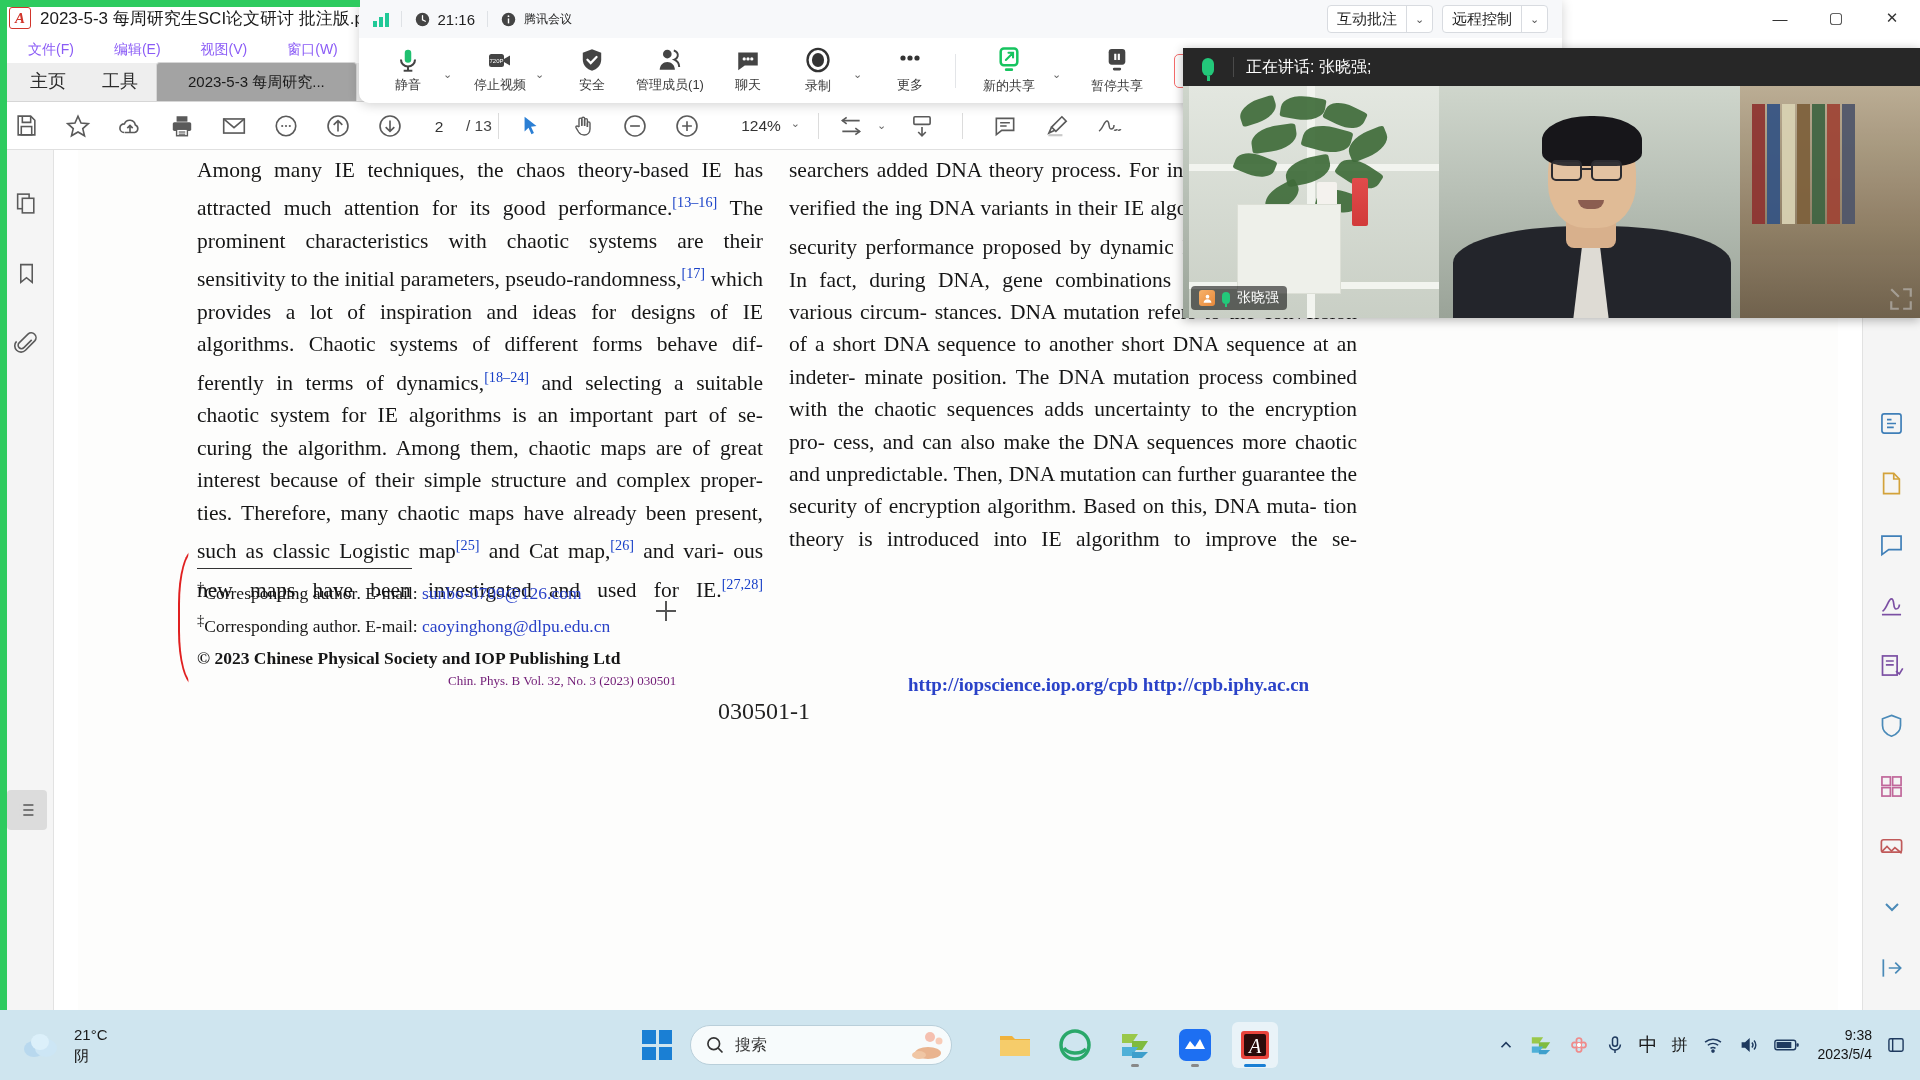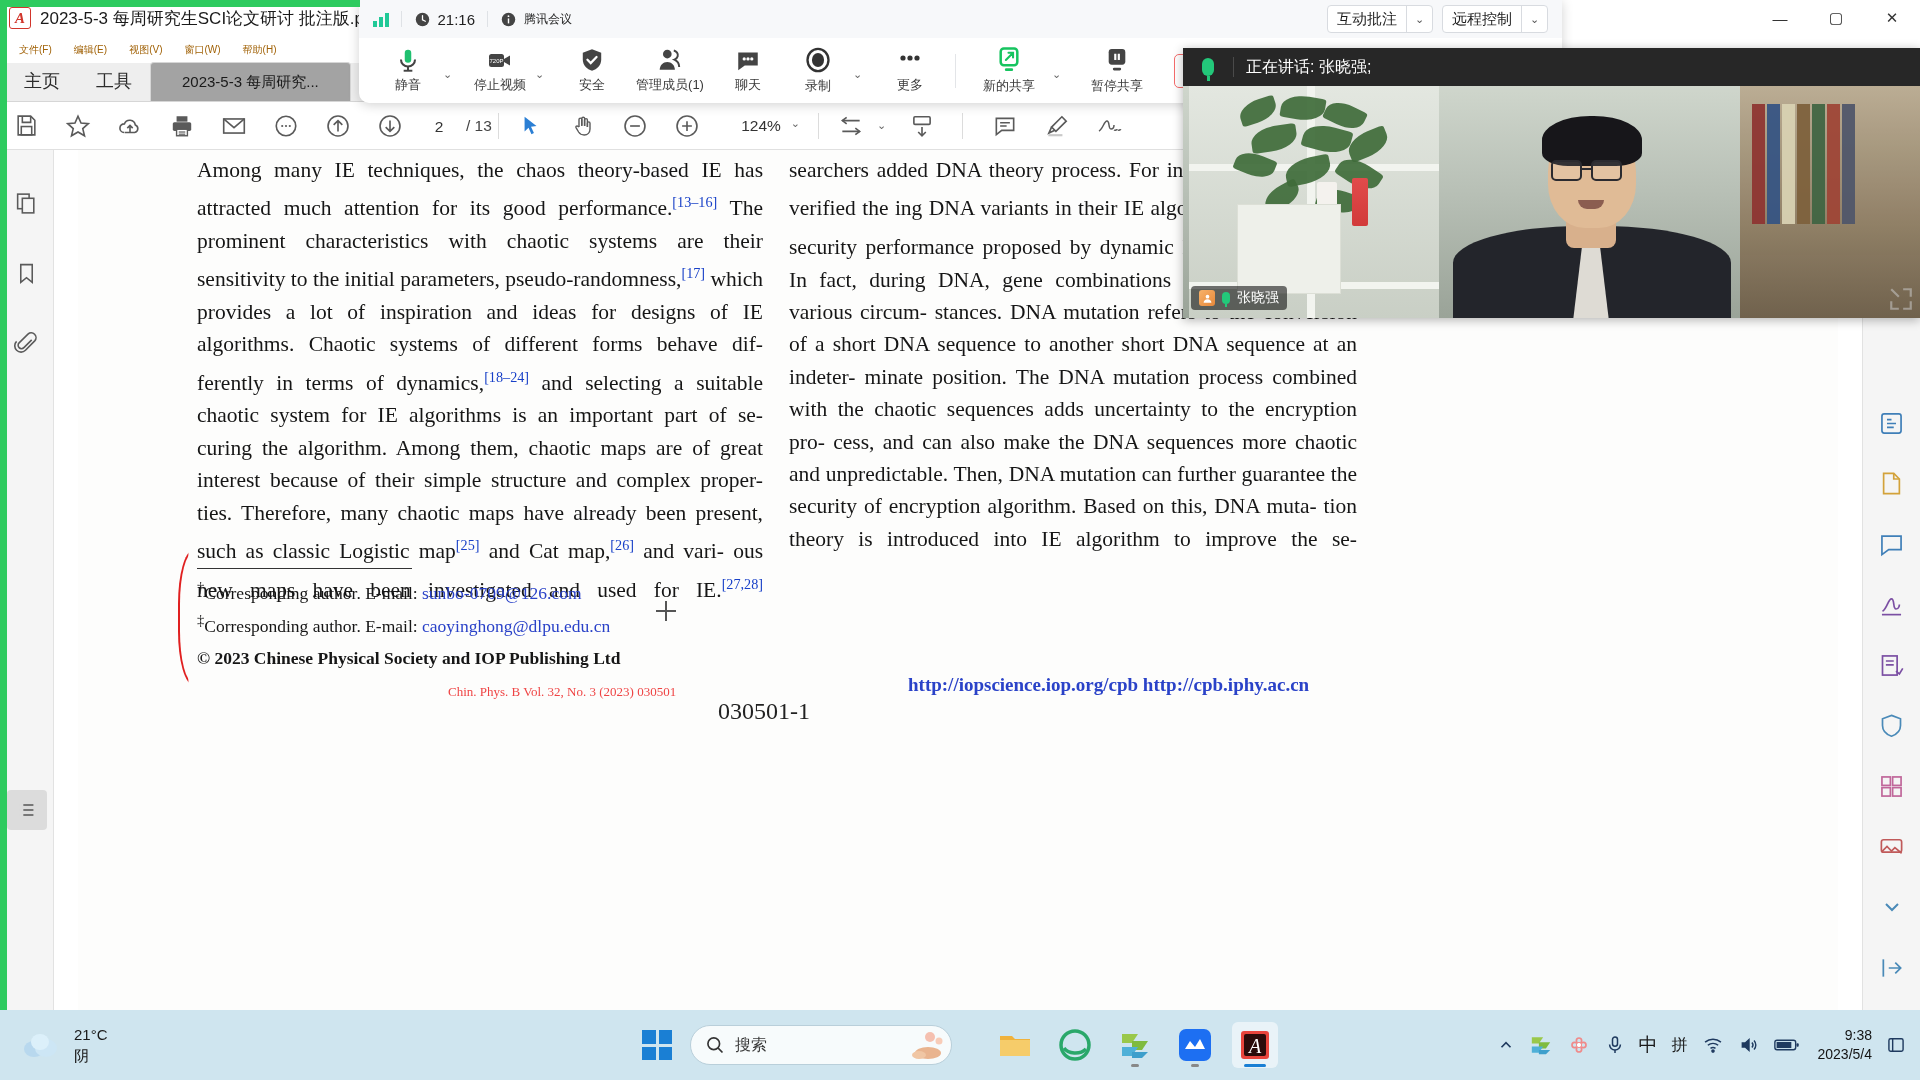--- a/index.html
+++ b/index.html
@@ -31,30 +31,30 @@
   .win-btn {
     width: 56px; height: 36px; display: flex; align-items: center;
     justify-content: center; color: #333; font-size: 15px;
   }
 
   .acro-menubar {
     position: absolute; left: 0; top: 36px; width: 1920px; height: 27px;
     background: #fff; display: flex; align-items: center; padding-left: 8px;
   }
   .menu-item {
-    font-size: 10px; color: #a16207; padding: 2px 11px; white-space: nowrap;
+    font-size: 14px; color: #8b5cf6; padding: 2px 20px; white-space: nowrap;
   }
 
   .acro-tabsbar {
     position: absolute; left: 0; top: 63px; width: 1920px; height: 39px;
     background: #eeeeee; border-bottom: 1px solid #d6d6d6;
     display: flex; align-items: flex-end;
   }
   .home-tools {
-    display: flex; align-items: center; height: 39px; padding-left: 6px; text-align: center;
+    display: flex; align-items: center; height: 39px; padding-left: 12px; text-align: center;
   }
   .ht-item {
     font-size: 18px; color: #2b2b2b; padding: 0 18px; line-height: 39px;
   }
   .doc-tab {
     height: 39px; background: #a3a3a3; border: 1px solid #d6d6d6;
     border-bottom: none; border-top-left-radius: 4px; border-top-right-radius: 4px;
     display: flex; align-items: center; padding: 0 31px;
     font-size: 15px; color: #1a1a1a; white-space: nowrap;
   }
@@ -157,23 +157,23 @@
   .footer-links {
     position: absolute; left: 830px; top: 524px;
     font-family: "Liberation Serif", serif; font-size: 19px;
     color: #2a42c8; font-weight: bold; white-space: nowrap;
   }
   .pagefoot {
     position: absolute; left: 640px; top: 548px;
     font-family: Liberation Serif, serif; font-size: 24px; color: #222;
   }
   .ghost {
-    position: absolute; left: 370px; top: 534px; width: 620px;
+    position: absolute; left: 370px; top: 523px; width: 620px;
     font-family: "Liberation Serif", serif; font-size: 13px;
-    color: #ef4444; white-space: nowrap; overflow: hidden;
+    color: #701a75; white-space: nowrap; overflow: hidden;
   }
   .redmark {
     position: absolute; left: 100px; top: 400px;
     width: 26px; height: 135px;
     border-left: 2.5px solid #e02020;
     border-top-left-radius: 60% 40%;
     border-bottom-left-radius: 60% 40%;
     border-top: 2.5px solid #e02020; border-bottom: 2.5px solid #e02020;
     border-right: none;
     clip-path: inset(0 60% 0 0);

